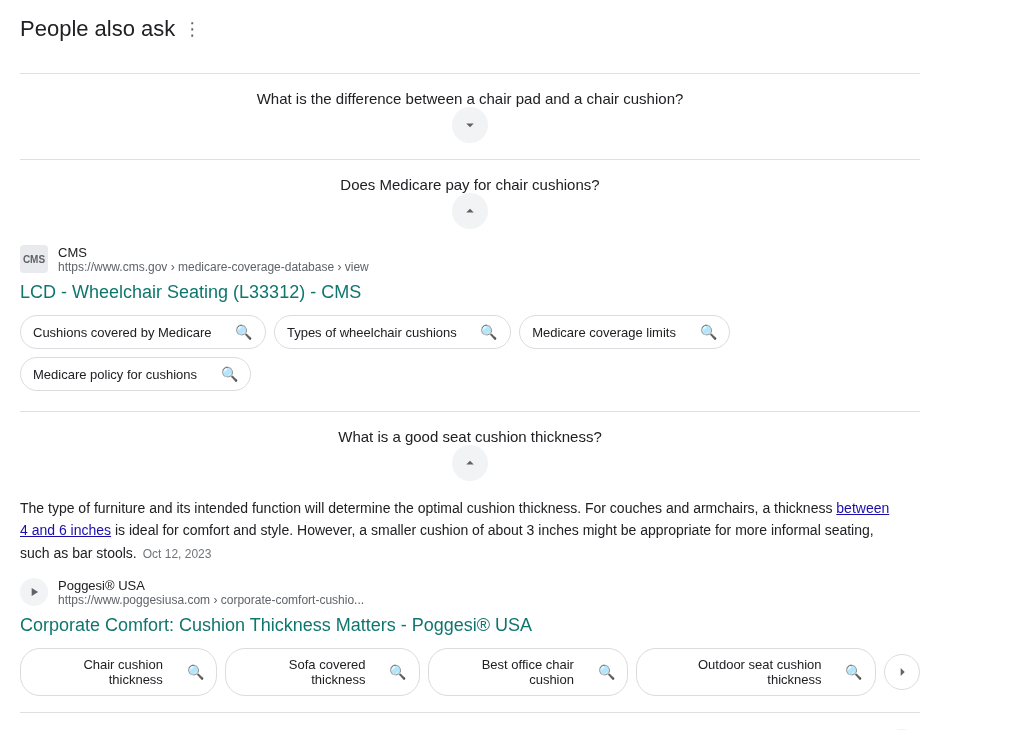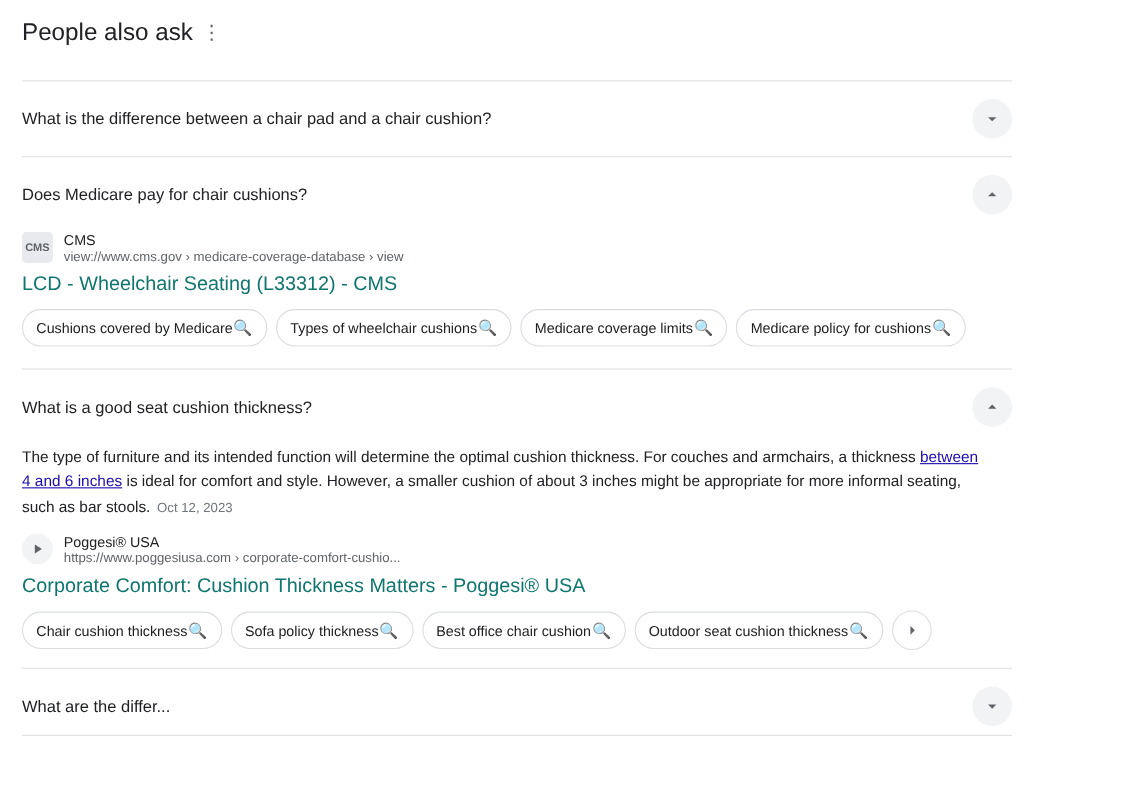--- a/index.html
+++ b/index.html
@@ -37,20 +37,21 @@
     .faq-item {
       border-bottom: 1px solid #e0e0e0;
     }
 
     .faq-question-row {
       display: flex;
       align-items: center;
       justify-content: space-between;
       padding: 16px 0;
       cursor: pointer;
+      flex-direction: column;
     }
     .faq-question-text {
       font-size: 15px;
       color: #202124;
       flex: 1;
     }
 
     .chevron-btn {
       width: 36px;
       height: 36px;
@@ -136,21 +137,21 @@
 
     .chips-row {
       display: flex;
       flex-wrap: wrap;
       gap: 8px;
       margin-bottom: 4px;
     }
     .chip {
       display: flex;
       align-items: center;
-      gap: 1px;
+      gap: 24px;
       padding: 8px 12px;
       border: 1px solid #dadce0;
       border-radius: 20px;
       background: #fff;
       cursor: pointer;
       font-size: 13px;
       color: #202124;
     }
     .chip-search-icon {
       color: #5f6368;
@@ -219,21 +220,21 @@
         <svg viewBox="0 0 24 24">
             <path d="M7 14l5-5 5 5z"></path>
           </svg>
       </button>
     </div>
     <div class="faq-answer">
       <div class="source-row">
         <div class="source-icon">CMS</div>
         <div class="source-info">
           <span class="source-name">CMS</span>
-          <span class="source-url">view://www.cms.gov › medicare-coverage-database › view</span>
+          <span class="source-url">https://www.cms.gov › medicare-coverage-database › view</span>
         </div>
       </div>
       <a class="source-link">LCD - Wheelchair Seating (L33312) - CMS</a>
       <div class="chips-row">
         <div class="chip">
           <span>Cushions covered by Medicare</span>
           <span class="chip-search-icon">🔍</span>
         </div>
         <div class="chip">
           <span>Types of wheelchair cushions</span>
@@ -273,21 +274,21 @@
           <span class="source-url">https://www.poggesiusa.com › corporate-comfort-cushio...</span>
         </div>
       </div>
       <a class="source-link">Corporate Comfort: Cushion Thickness Matters - Poggesi® USA</a>
       <div class="chips-row-with-nav">
         <div class="chip">
           <span>Chair cushion thickness</span>
           <span class="chip-search-icon">🔍</span>
         </div>
         <div class="chip">
-          <span>Sofa policy thickness</span>
+          <span>Sofa covered thickness</span>
           <span class="chip-search-icon">🔍</span>
         </div>
         <div class="chip">
           <span>Best office chair cushion</span>
           <span class="chip-search-icon">🔍</span>
         </div>
         <div class="chip">
           <span>Outdoor seat cushion thickness</span>
           <span class="chip-search-icon">🔍</span>
         </div>

